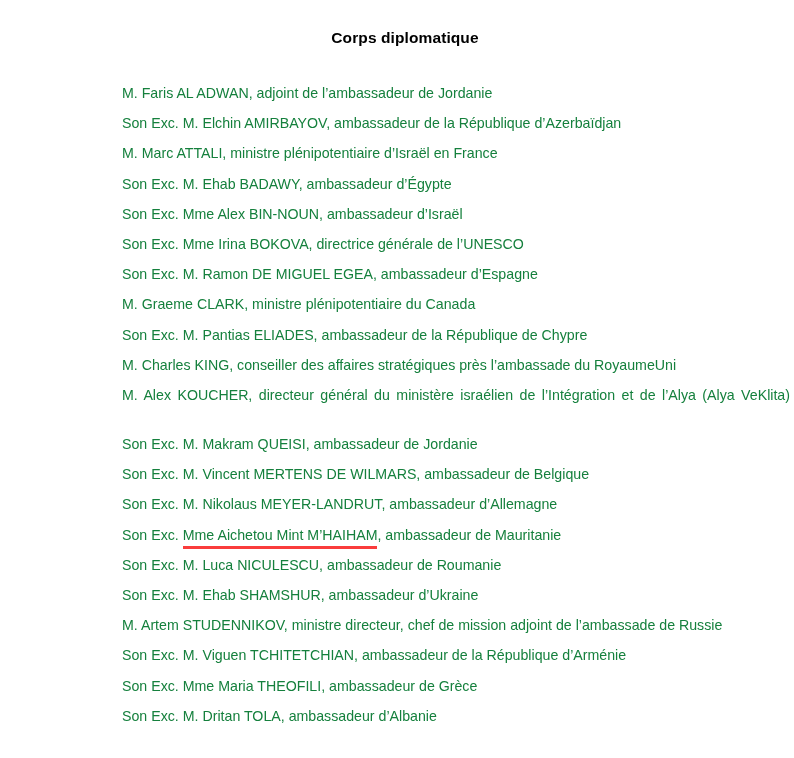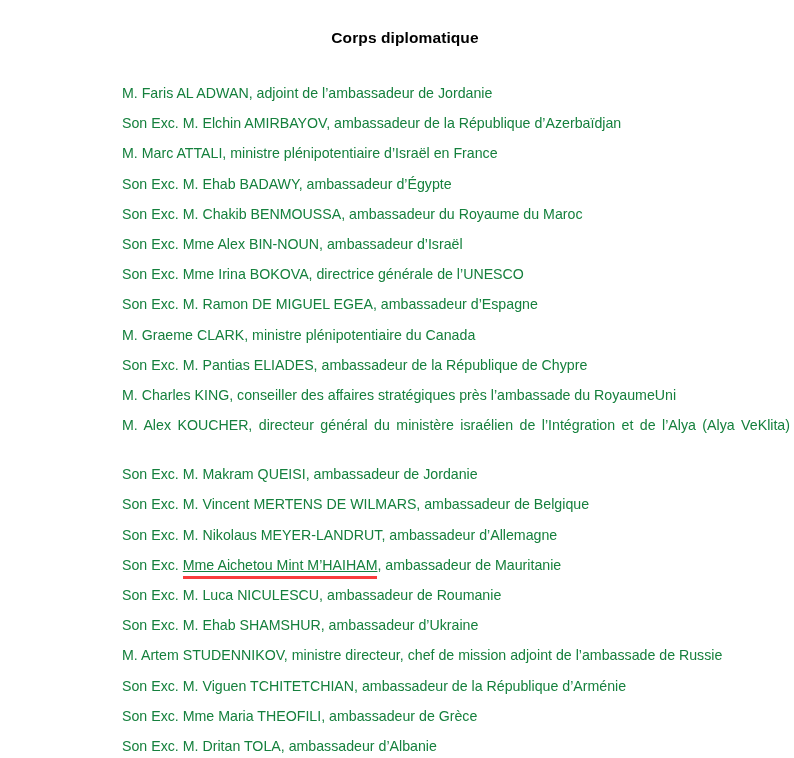--- a/index.html
+++ b/index.html
@@ -59,21 +59,20 @@
     width: 668px;
   }
   .entry.wrap::after {
     content: "";
     display: inline-block;
     width: 100%;
   }
   .hl {
     position: relative;
     display: inline-block;
-    text-decoration: underline;
   }
   .hl::after {
     content: "";
     position: absolute;
     left: 0;
     right: 0;
     bottom: -4px;
     height: 3px;
     background: #fa3c3c;
   }
@@ -83,21 +82,20 @@
 
 <div class="page">
 
   <div class="doc-title">Corps diplomatique</div>
 
   <ul class="entry-list">
       <li class="entry"><span>M. Faris AL ADWAN, adjoint de l’ambassadeur de Jordanie</span></li>
       <li class="entry"><span>Son Exc. M. Elchin AMIRBAYOV, ambassadeur de la République d’Azerbaïdjan</span></li>
       <li class="entry"><span>M. Marc ATTALI, ministre plénipotentiaire d’Israël en France</span></li>
       <li class="entry"><span>Son Exc. M. Ehab BADAWY, ambassadeur d’Égypte</span></li>
-      <li class="entry"><span>Son Exc. M. Chakib BENMOUSSA, ambassadeur du Royaume du Maroc</span></li>
       <li class="entry"><span>Son Exc. Mme Alex BIN-NOUN, ambassadeur d’Israël</span></li>
       <li class="entry"><span>Son Exc. Mme Irina BOKOVA, directrice générale de l’UNESCO</span></li>
       <li class="entry"><span>Son Exc. M. Ramon DE MIGUEL EGEA, ambassadeur d’Espagne</span></li>
       <li class="entry"><span>M. Graeme CLARK, ministre plénipotentiaire du Canada</span></li>
       <li class="entry"><span>Son Exc. M. Pantias ELIADES, ambassadeur de la République de Chypre</span></li>
       <li class="entry"><span>M. Charles KING, conseiller des affaires stratégiques près l’ambassade du RoyaumeUni</span></li>
       <li class="entry wrap"><span>M. Alex KOUCHER, directeur général du ministère israélien de l’Intégration et de l’Alya (Alya VeKlita)</span></li>
       <li class="entry"><span>Son Exc. M. Makram QUEISI, ambassadeur de Jordanie</span></li>
       <li class="entry"><span>Son Exc. M. Vincent MERTENS DE WILMARS, ambassadeur de Belgique</span></li>
       <li class="entry"><span>Son Exc. M. Nikolaus MEYER-LANDRUT, ambassadeur d’Allemagne</span></li>

